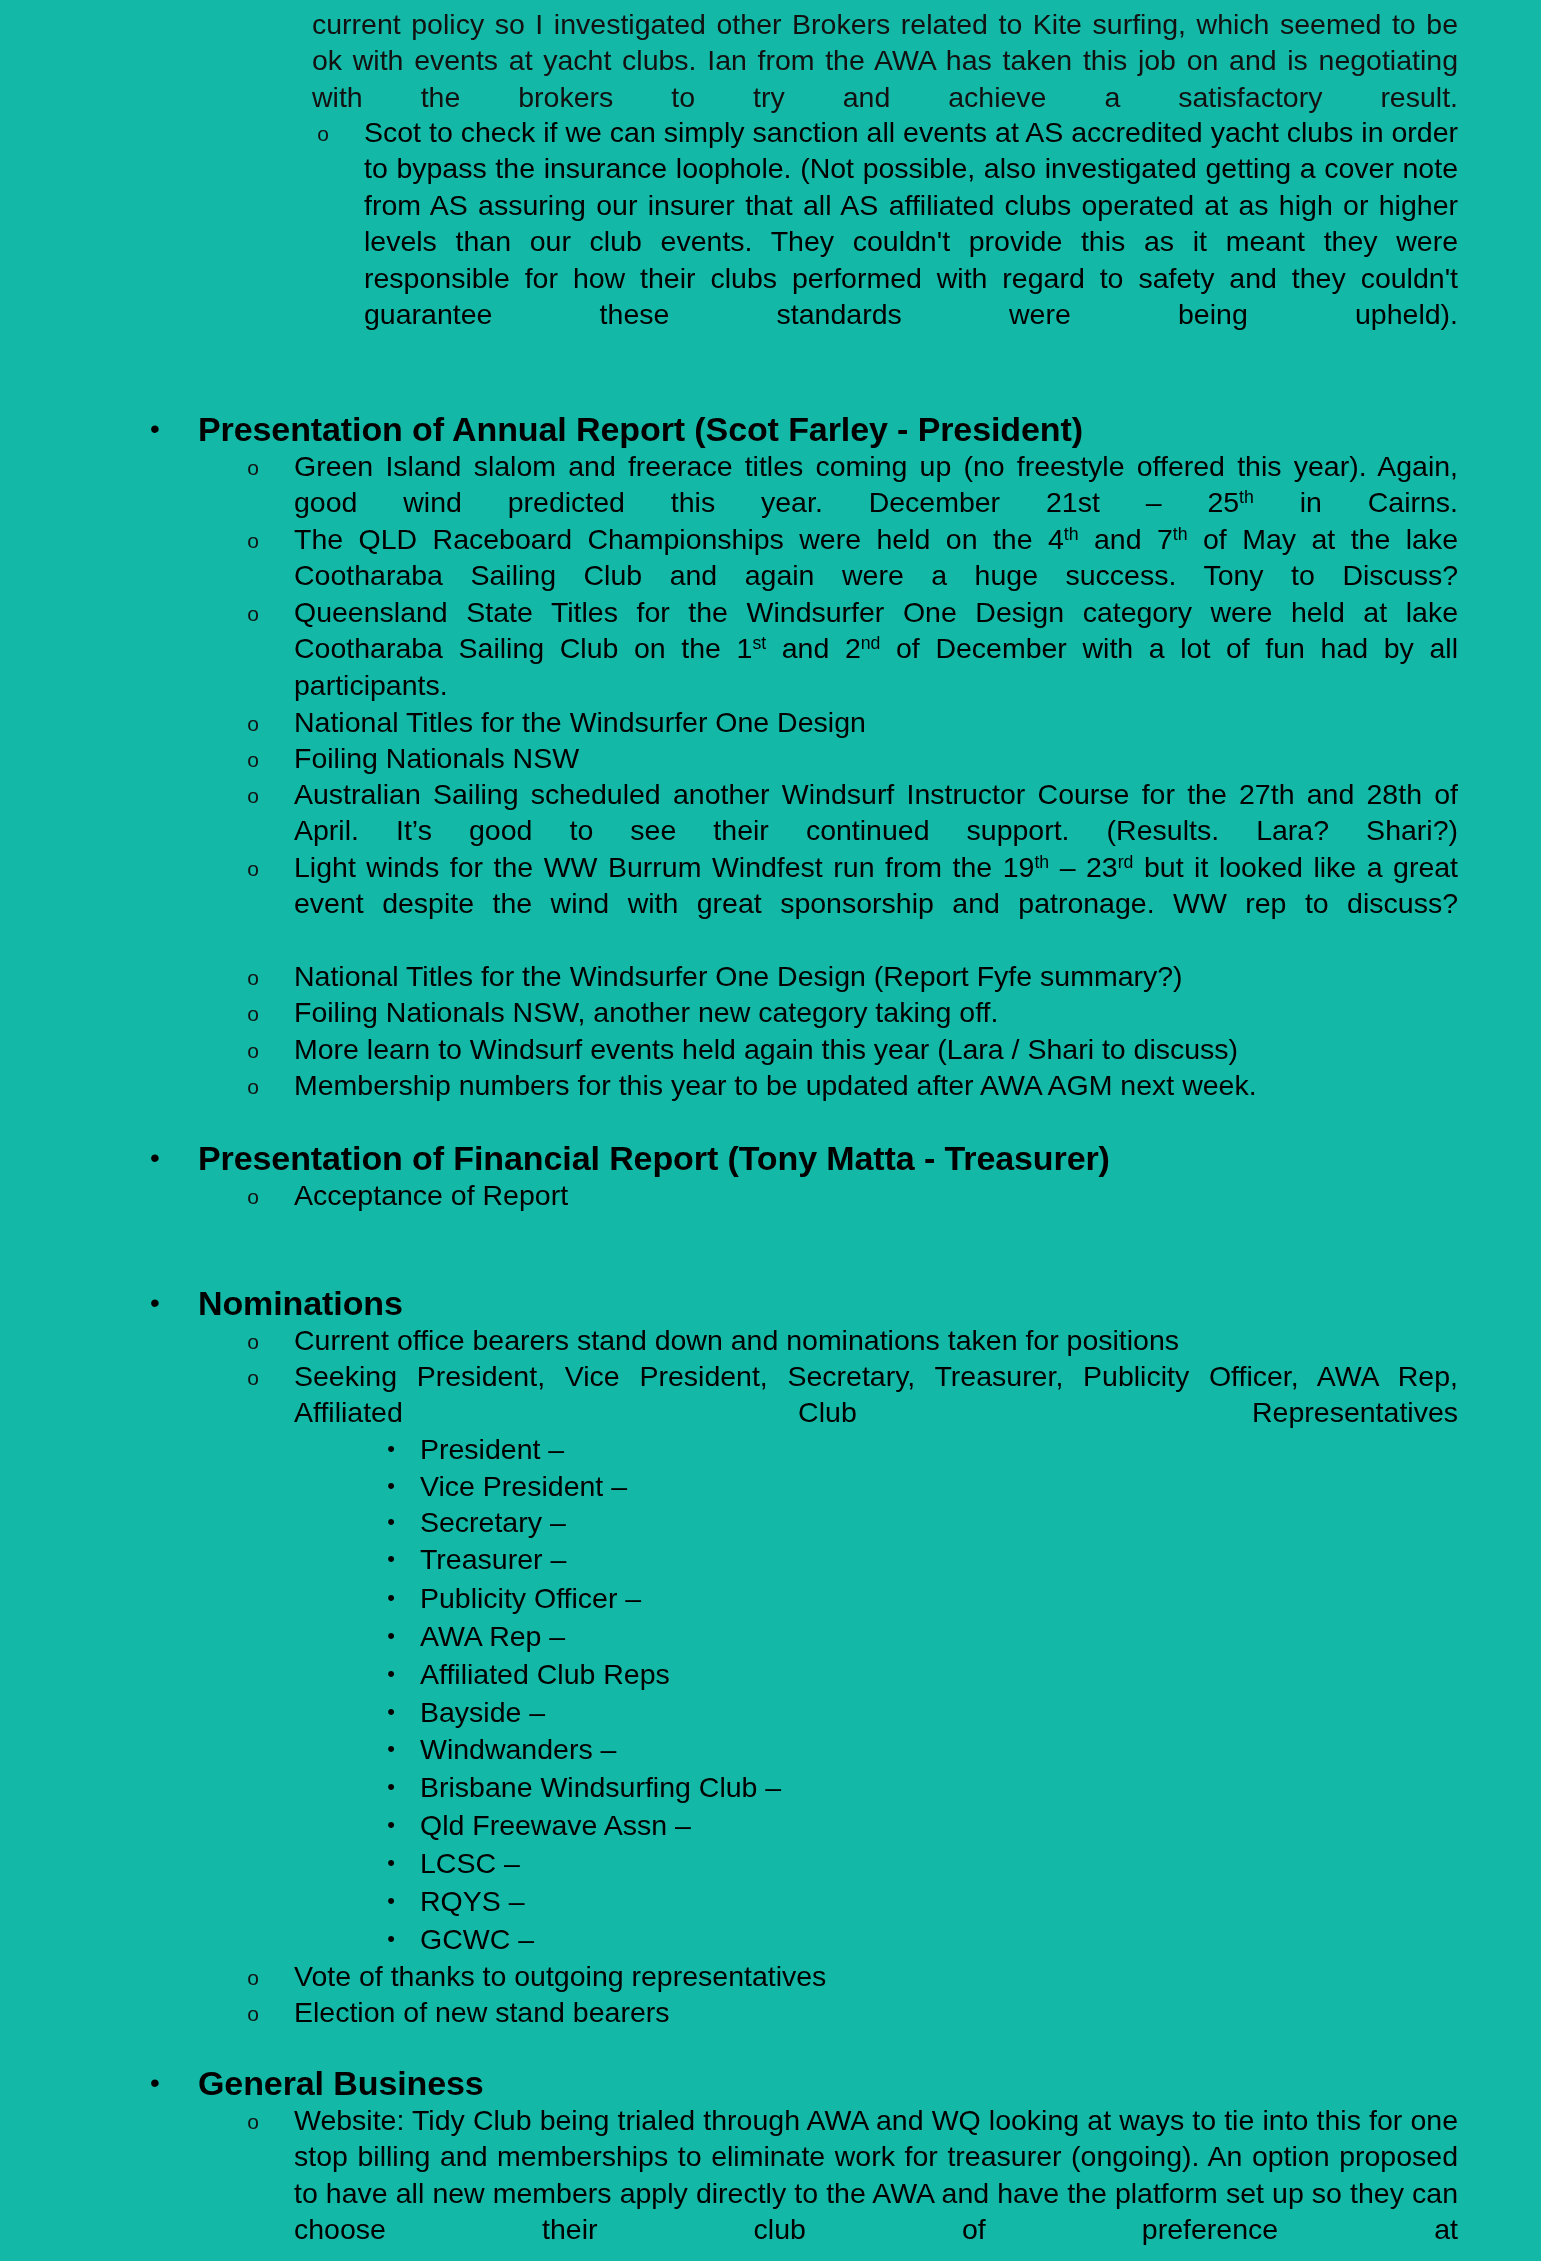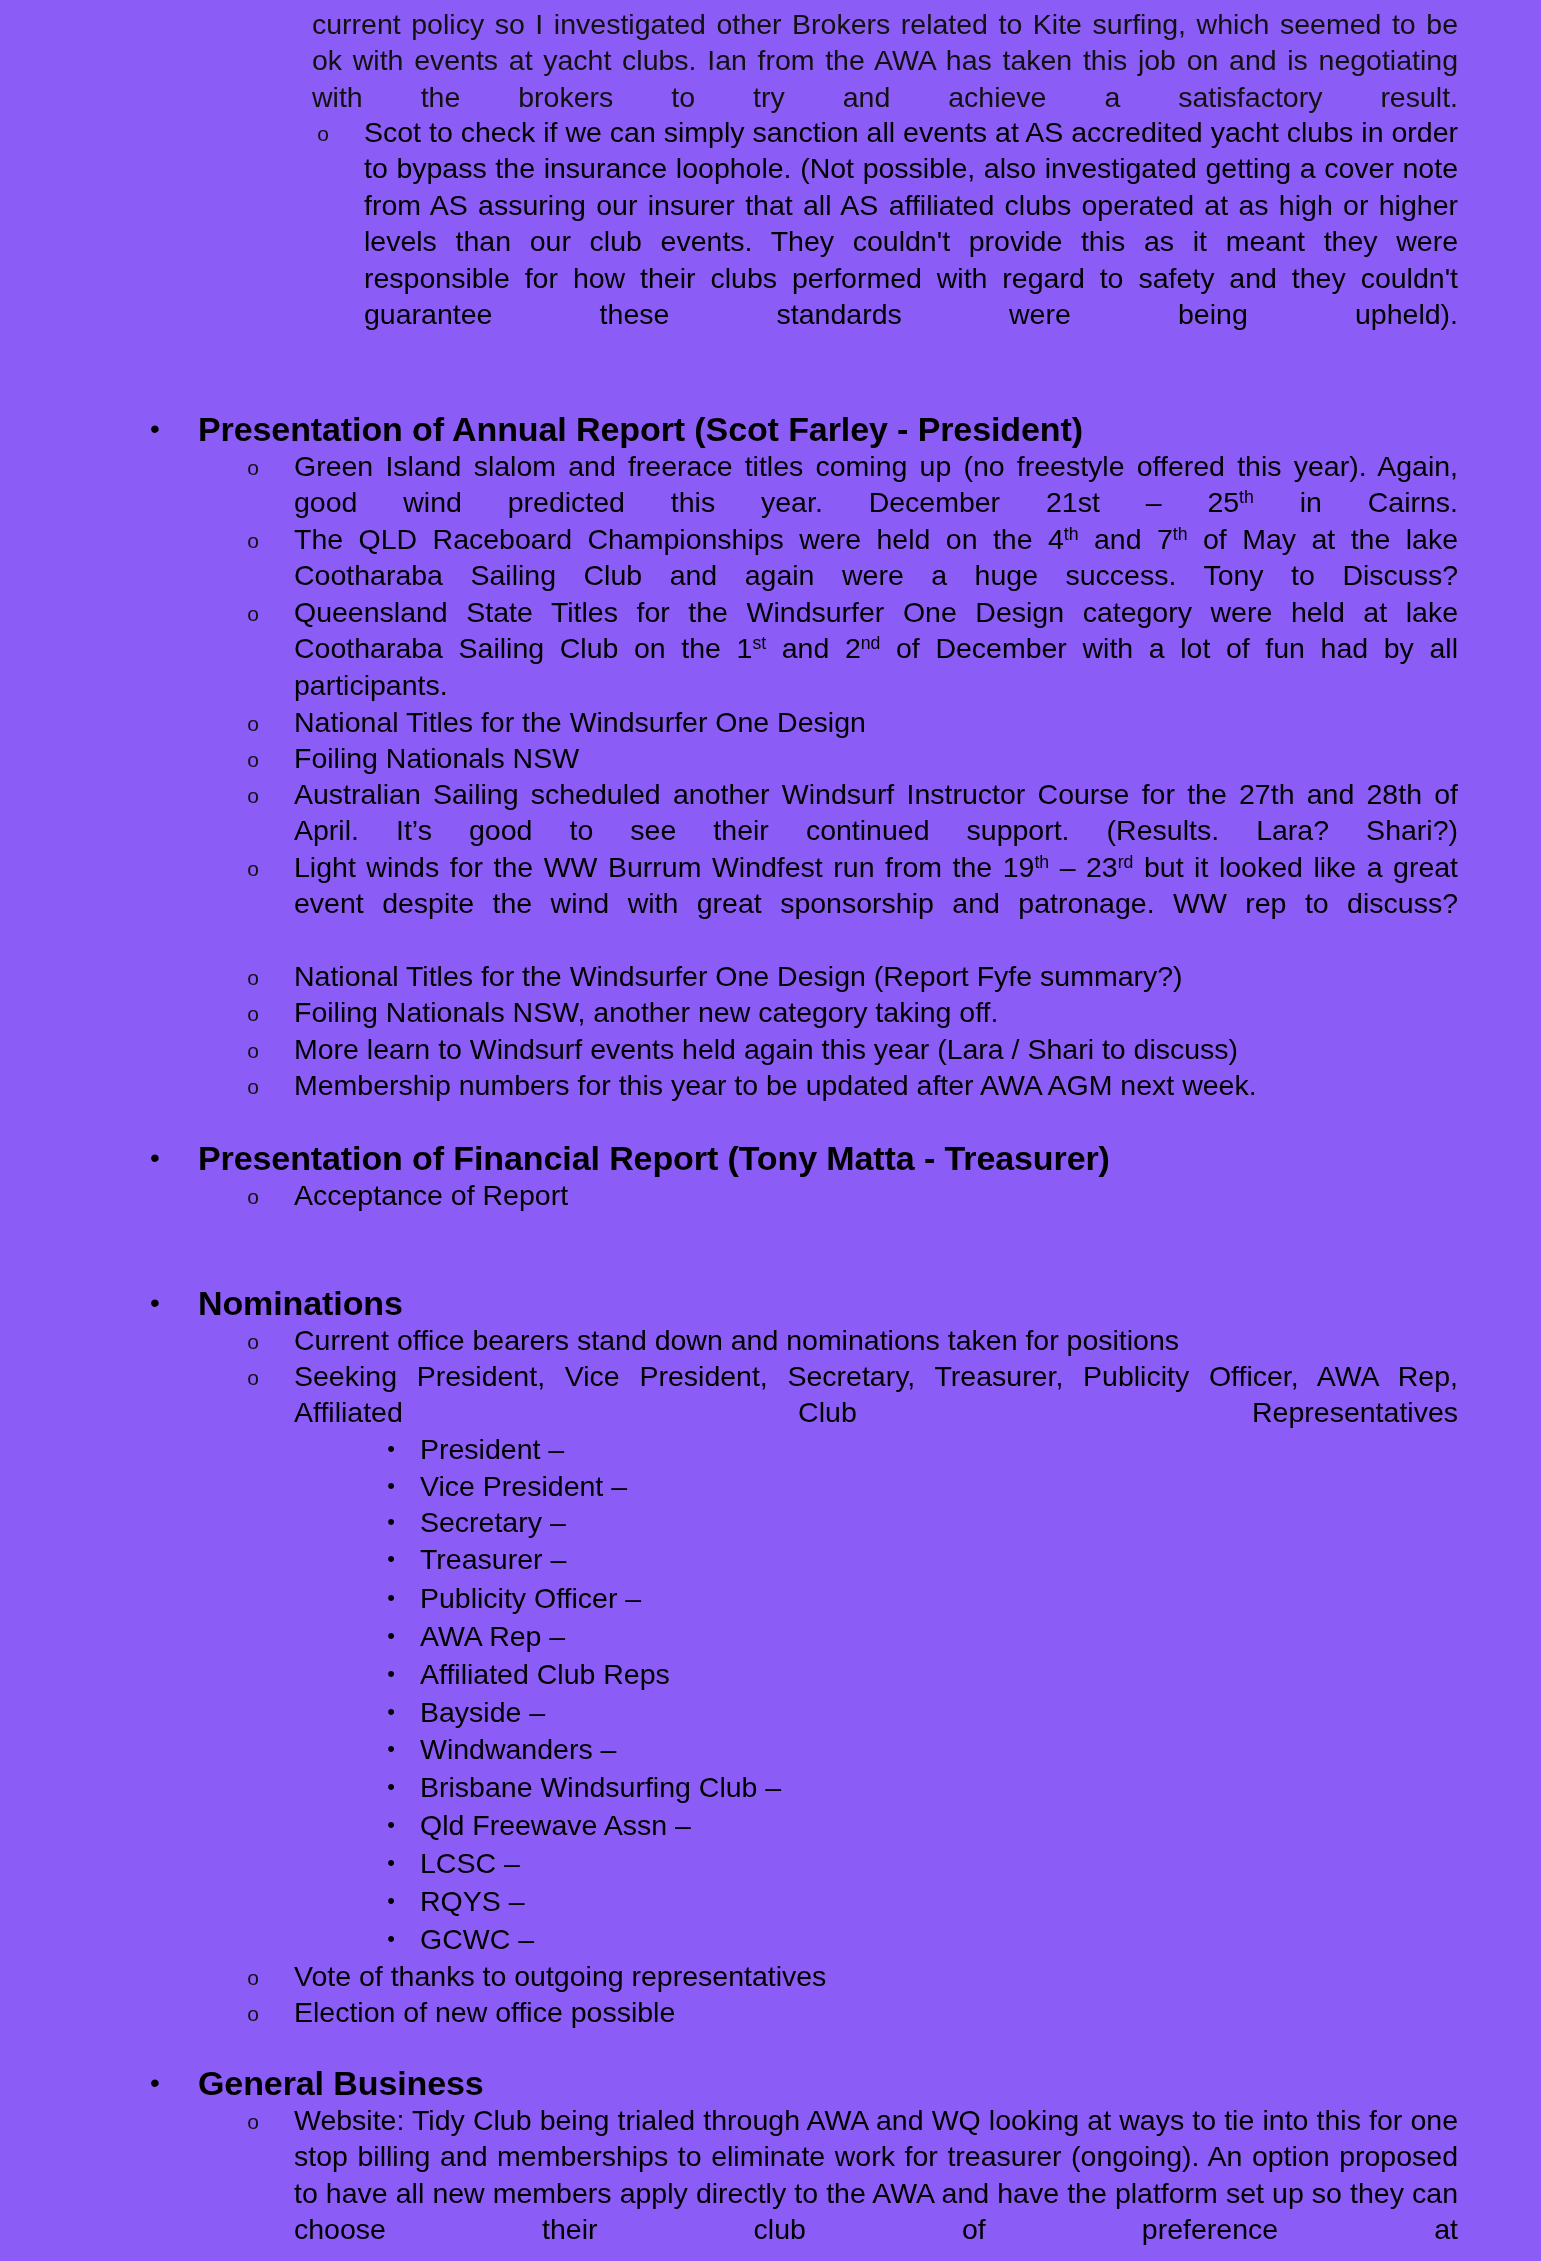--- a/index.html
+++ b/index.html
@@ -8,21 +8,21 @@
     background: #ffffff;
   }
   body {
     font-family: "Liberation Sans", sans-serif;
     color: #000000;
   }
   .page {
     position: relative;
     width: 1541px;
     height: 2261px;
-    background: #8b5cf6;
+    background: #14b8a6;
     overflow: hidden;
     box-sizing: border-box;
     padding: 12px;
   }
   .doc-body {
     position: absolute;
     top: 0px;
     left: 0px;
     width: 1541px;
   }
@@ -278,21 +278,21 @@
       <div class="l3text">GCWC –</div>
     </div>
 
     <div class="lvl2" style="left:242px; top:1958px; width:1216px;">
       <span class="bullet">o</span>
       <div class="l2text">Vote of thanks to outgoing representatives</div>
     </div>
 
     <div class="lvl2" style="left:242px; top:1994px; width:1216px;">
       <span class="bullet">o</span>
-      <div class="l2text">Election of new office possible</div>
+      <div class="l2text">Election of new stand bearers</div>
     </div>
 
     <div class="lvl1" style="left:142px; top:2065px; width:1320px;">
       <span class="bullet">•</span>
       <div class="l1text">General Business</div>
     </div>
 
     <div class="lvl2" style="left:242px; top:2102px; width:1216px;">
       <span class="bullet">o</span>
       <div class="l2text justified">Website:  Tidy Club being trialed through AWA and WQ looking at ways to tie into this for one stop billing and memberships to eliminate work for treasurer (ongoing).  An option proposed to have all new members apply directly to the AWA and have the platform set up so they can choose their club of preference at</div>

